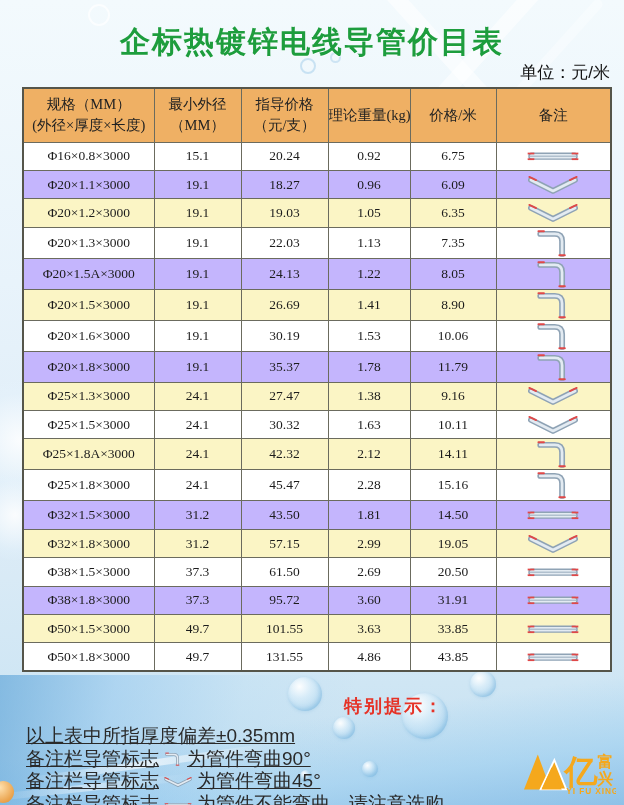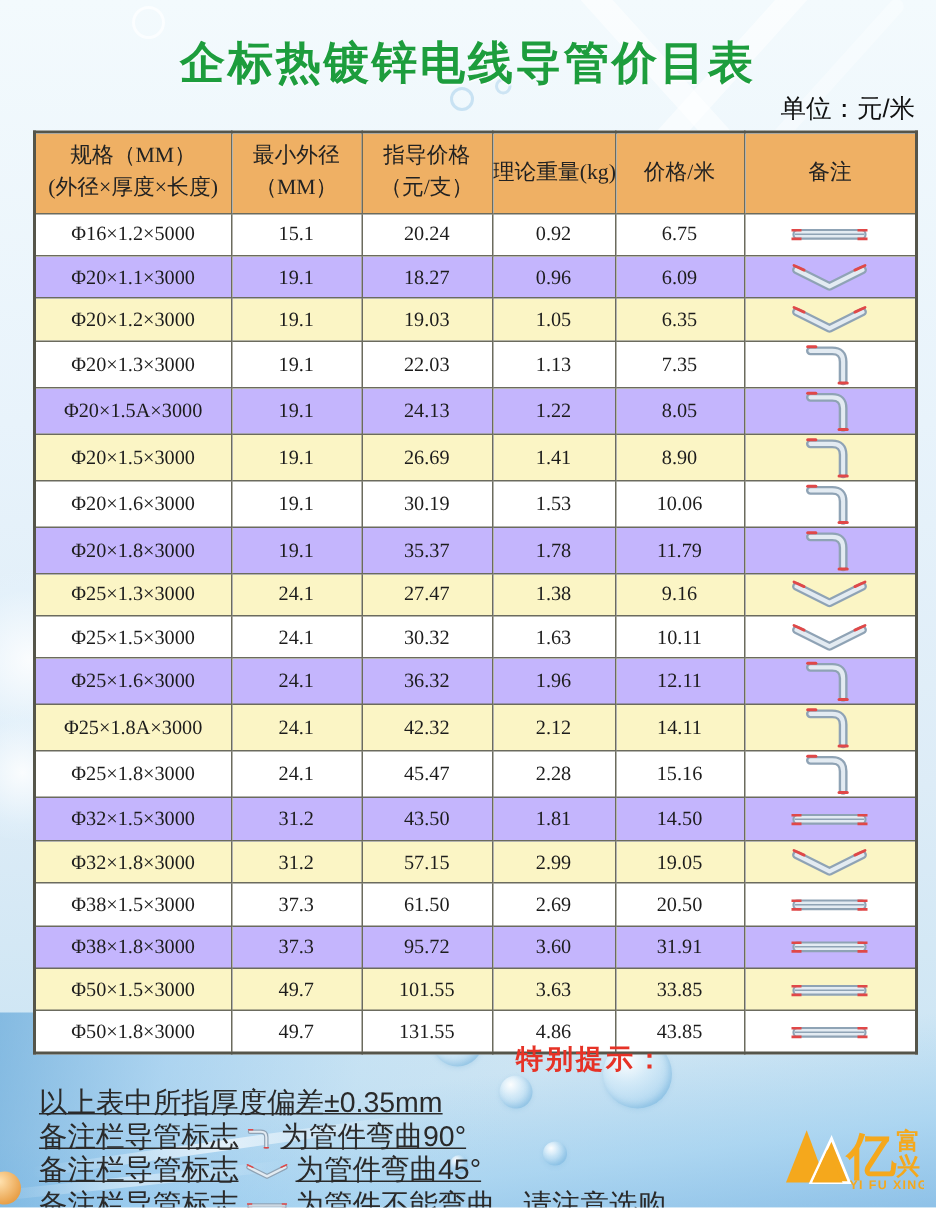--- a/index.html
+++ b/index.html
@@ -135,21 +135,21 @@
           <div>指导价格</div>
           <div>（元/支）</div>
         </th>
         <th>理论重量(kg)</th>
         <th>价格/米</th>
         <th>备注</th>
       </tr>
     </thead>
     <tbody id="table-body">
     <tr class="bg-white">
-      <td>Φ16×1.2×5000</td>
+      <td>Φ16×0.8×3000</td>
       <td>15.1</td>
       <td>20.24</td>
       <td>0.92</td>
       <td>6.75</td>
       <td><span class="pipe-icon"><svg width="62" height="16" viewBox="0 0 64 18">
       <rect x="5" y="6" width="54" height="6.5" rx="3" fill="#e3ebf2" stroke="#8fa3b5" stroke-width="1.6"></rect>
       <line x1="6" y1="9.2" x2="58" y2="9.2" stroke="#8fa3b5" stroke-width="1"></line>
       <g stroke="#e04848" stroke-width="2">
         <line x1="3.5" y1="6.2" x2="11" y2="6.2"></line>
                   <line x1="3.5" y1="12.6" x2="11" y2="12.6"></line>
@@ -296,35 +296,20 @@
       <td><span class="pipe-icon"><svg width="62" height="22" viewBox="0 0 64 26">
       <path d="M6 7 L32 20 L58 7" fill="none" stroke="#8fa3b5" stroke-width="7" stroke-linejoin="round" stroke-linecap="round"></path>
       <path d="M6 7 L32 20 L58 7" fill="none" stroke="#e3ebf2" stroke-width="3.4" stroke-linejoin="round" stroke-linecap="round"></path>
       <g stroke="#e04848" stroke-width="2.2" stroke-linecap="round">
         <line x1="4" y1="3.5" x2="12" y2="7.2"></line>
                   <line x1="52" y1="7.2" x2="60" y2="3.5"></line>
       </g>
               </svg></span></td>
     </tr>
 
-    <tr class="bg-blue">
-      <td>Φ25×1.6×3000</td>
-      <td>24.1</td>
-      <td>36.32</td>
-      <td>1.96</td>
-      <td>12.11</td>
-      <td><span class="pipe-icon"><svg width="40" height="30" viewBox="0 0 44 32">
-      <path d="M8 6 L24 6 Q32 6 32 14 L32 28" fill="none" stroke="#8fa3b5" stroke-width="6.5" stroke-linecap="round"></path>
-      <path d="M8 6 L24 6 Q32 6 32 14 L32 28" fill="none" stroke="#e3ebf2" stroke-width="3" stroke-linecap="round"></path>
-      <g stroke="#e04848" stroke-width="2.2" stroke-linecap="round">
-        <line x1="6" y1="3" x2="12" y2="3"></line>
-                  <line x1="29" y1="29.5" x2="35" y2="29.5"></line>
-      </g>
-              </svg></span></td>
-    </tr>
 
     <tr class="bg-yellow">
       <td>Φ25×1.8A×3000</td>
       <td>24.1</td>
       <td>42.32</td>
       <td>2.12</td>
       <td>14.11</td>
       <td><span class="pipe-icon"><svg width="40" height="30" viewBox="0 0 44 32">
       <path d="M8 6 L24 6 Q32 6 32 14 L32 28" fill="none" stroke="#8fa3b5" stroke-width="6.5" stroke-linecap="round"></path>
       <path d="M8 6 L24 6 Q32 6 32 14 L32 28" fill="none" stroke="#e3ebf2" stroke-width="3" stroke-linecap="round"></path>

